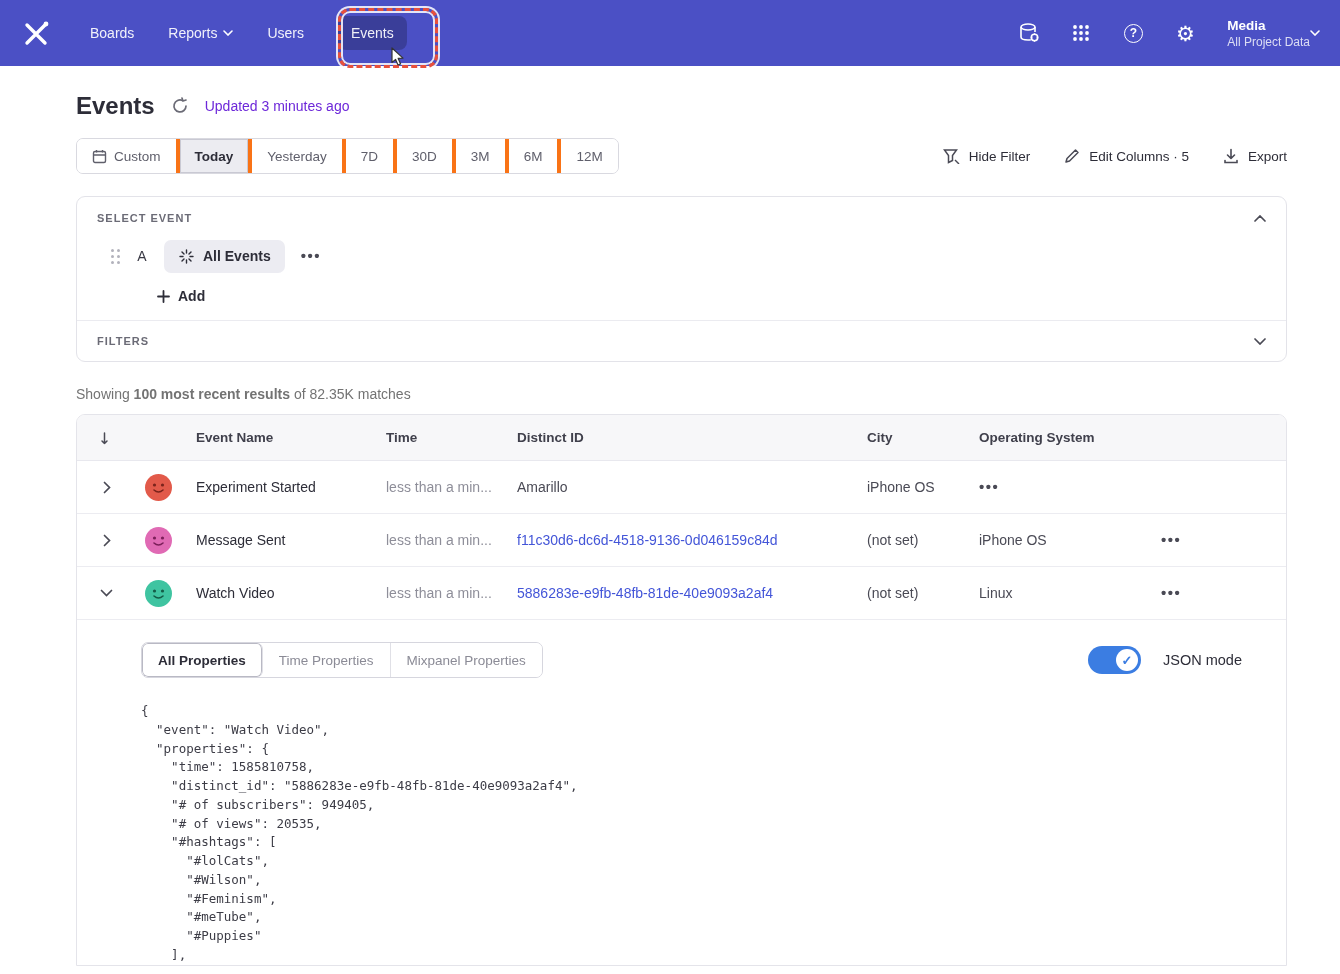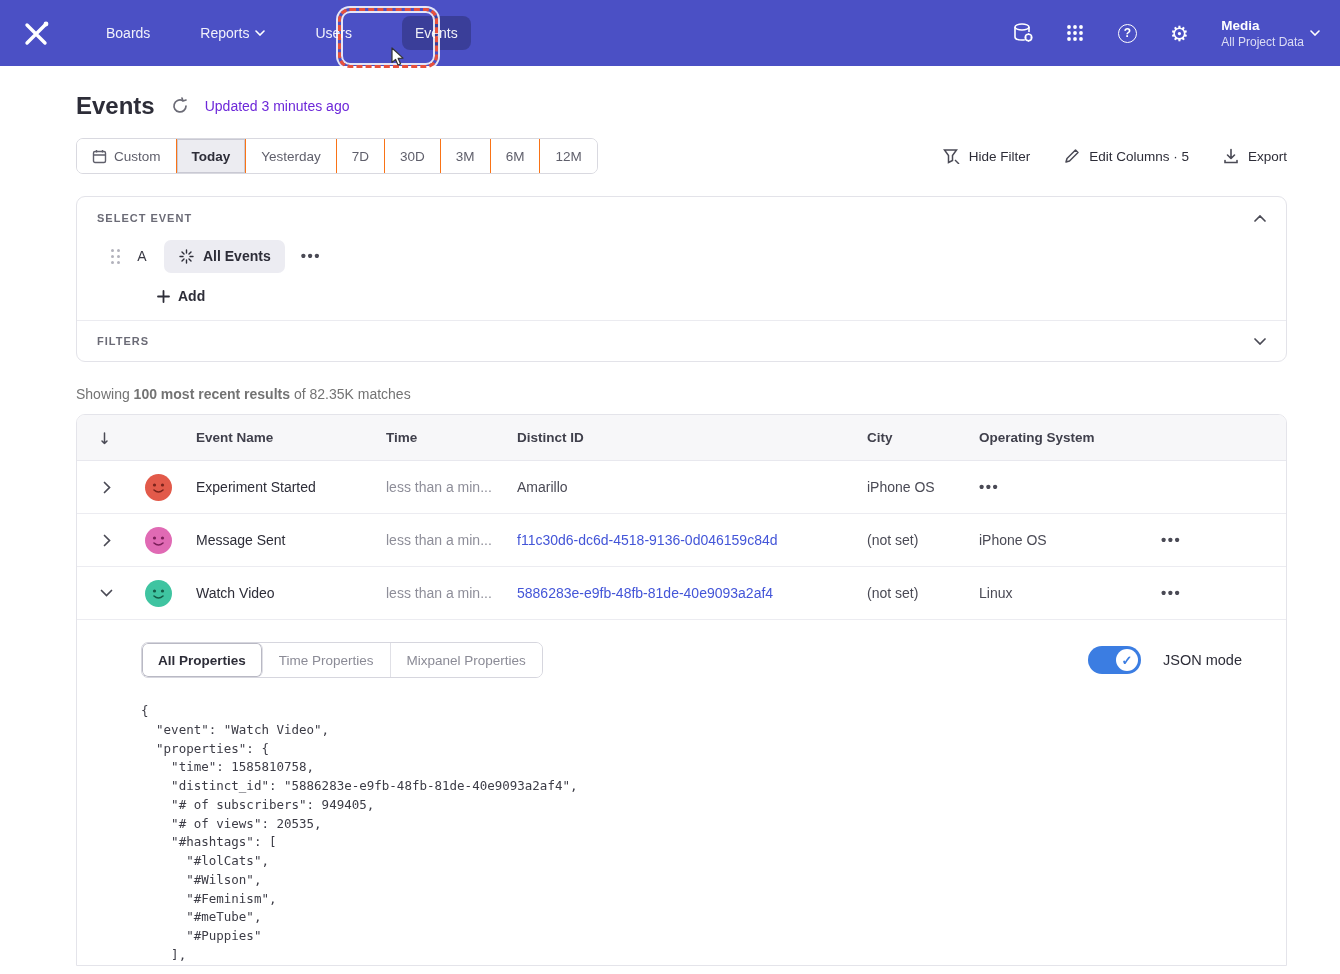--- a/index.html
+++ b/index.html
@@ -8,50 +8,50 @@
     font-family:"Liberation Sans", sans-serif;
     background:#ffffff; color:#2d2d38; position:relative;
   }
   
   .navbar{
     height:66px; background:#4b50c5; display:flex; align-items:center;
     padding:0 20px; color:#fff;
   }
   .logo{ width:32px; height:32px; display:flex; align-items:center; justify-content:center; }
   .nav-items{ display:flex; align-items:center; gap:34px; margin-left:38px; }
-  .nav-item{ font-size:14px; color:rgba(255,255,255,.92); display:flex; align-items:center; gap:6px; cursor:pointer; white-space:nowrap;margin-left:16px;}
+  .nav-item{ font-size:14px; color:rgba(255,255,255,.92); display:flex; align-items:center; gap:6px; cursor:pointer; white-space:nowrap;}
   .nav-item.active{ background:rgba(0,0,0,.22); padding:9px 13px; border-radius:8px; }
   .nav-search{
     margin-left:55px; width:458px; height:38px; background:rgba(255,255,255,.18);
     border:1px solid rgba(255,255,255,.35); border-radius:7px; display:flex; align-items:center;
     padding:0 14px; gap:10px;
   }
   .nav-search input{
     background:transparent; border:none; outline:none; color:#fff; font-size:15px; width:100%;
     font-family:"Liberation Sans", sans-serif;
   }
   .nav-search input::placeholder{ color:rgba(255,255,255,.85); }
   .nav-right{ margin-left:auto; display:flex; align-items:center; gap:28px; }
   .nav-icon{ width:24px; height:24px; display:flex; align-items:center; justify-content:center; cursor:pointer;}
   .gear-glyph{ font-size:21px; color:#fff; line-height:1;}
   .help-circle{ width:19px; height:19px; border:1.7px solid #fff; border-radius:50%; font-size:12px; font-weight:bold; display:flex; align-items:center; justify-content:center;}
-  .project{ text-align:left; display:flex; align-items:center; gap:6px; margin-left:2px; cursor:pointer;}
+  .project{ text-align:left; display:flex; align-items:center; margin-left:2px; cursor:pointer;}
   .project .p-name{ font-size:13.5px; font-weight:bold; }
   .project .p-sub{ font-size:12px; color:rgba(255,255,255,.8); margin-top:2px;}
 
   
   .page{ padding:0 53px 0 76px; }
   .title-row{ margin-top:26px; display:flex; align-items:center; gap:16px; }
   .page-title{ font-size:24px; font-weight:bold; color:#2d2d38; }
   .updated{ font-size:14px; color:#6d28d9; }
 
   .toolbar-row{ margin-top:18px; display:flex; align-items:center; justify-content:space-between; }
   .seg-group{ display:flex; border:1px solid #d9d9e0; border-radius:7px; overflow:hidden; height:36px; }
   .seg{ padding:0 15px; display:flex; align-items:center; gap:7px; font-size:13.5px; color:#5f5f6b;
-        border-right:1px solid #f97316; cursor:pointer; background:#fff; white-space:nowrap;}
+        border-right:4px solid #f97316; cursor:pointer; background:#fff; white-space:nowrap;}
   .seg:last-child{ border-right:none; }
   .seg.active{ background:#ececf1; color:#2d2d38; font-weight:bold; box-shadow: inset 0 0 0 1px #c9c9d3; }
   .right-tools{ display:flex; align-items:center; gap:34px; }
   .tool-btn{ display:flex; align-items:center; gap:9px; font-size:13.5px; color:#2d2d38; cursor:pointer; white-space:nowrap;}
   .mini-search{ width:220px; height:36px; background:#f3f3f6; border-radius:7px; display:flex; align-items:center; gap:9px; padding:0 12px;}
   .mini-search input{ border:none; outline:none; background:transparent; font-size:13.5px; width:100%; color:#2d2d38; font-family:"Liberation Sans",sans-serif;}
   .mini-search input::placeholder{ color:#9a9aa5; }
 
   
   .card{ margin-top:22px; border:1px solid #e3e3e9; border-radius:9px; background:#fff; }

